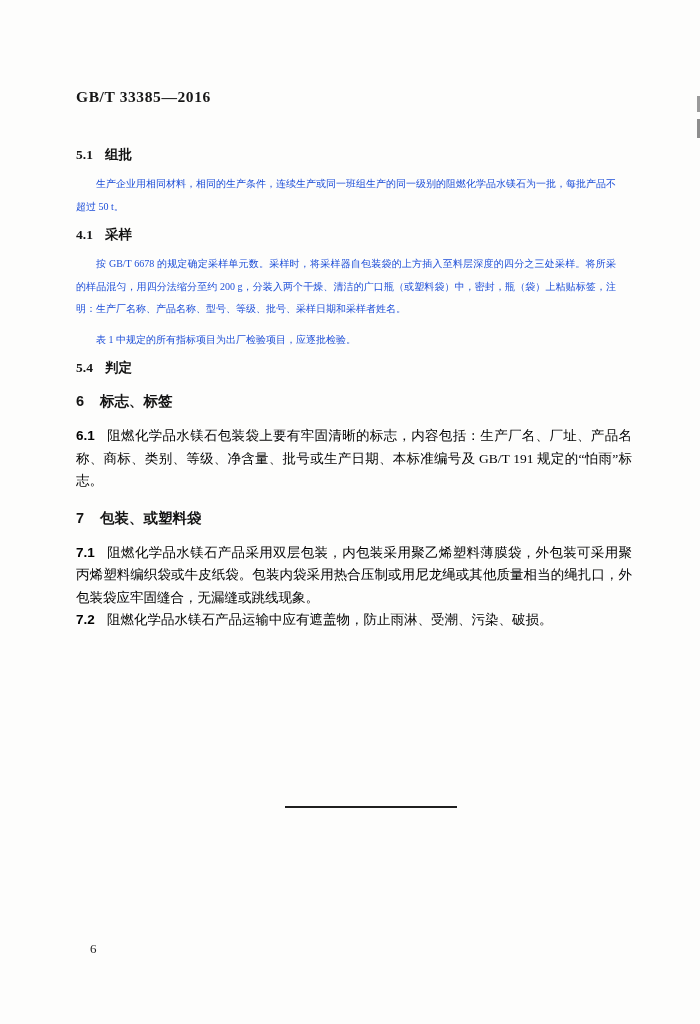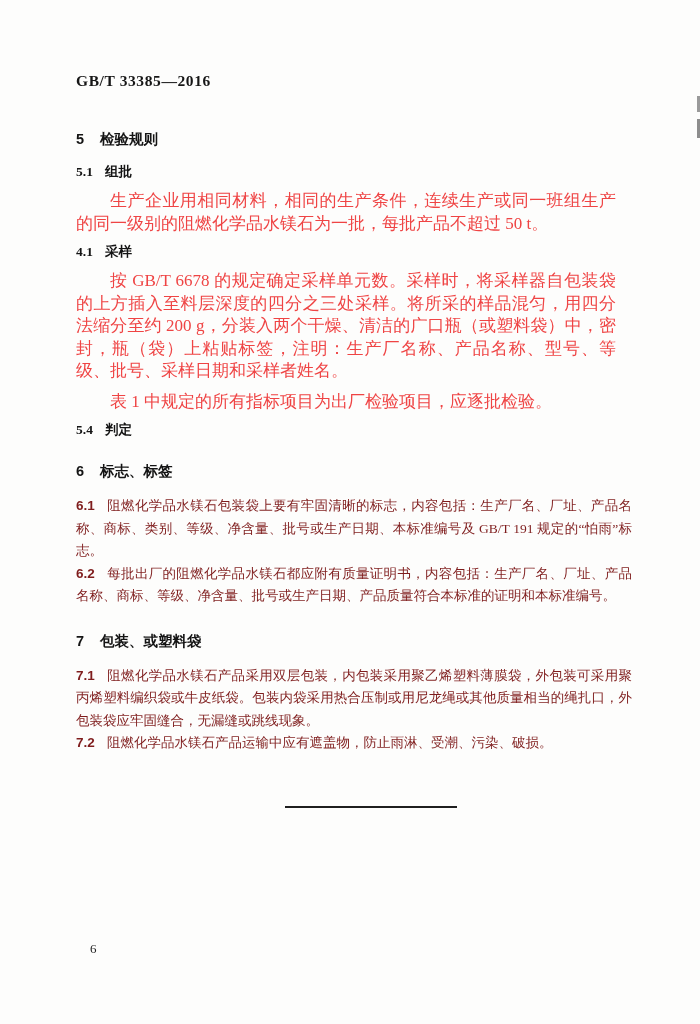--- a/index.html
+++ b/index.html
@@ -10,64 +10,64 @@
     height: 1024px;
     margin: 0 auto;
     background: #fdfdfc;
     overflow: hidden;
     color: #1d1d1d;
     font-family: "Liberation Serif", "DejaVu Serif", serif;
   }
   .content {
     position: absolute;
     left: 76px;
-    top: 72px;
+    top: 88px;
     width: 556px;
   }
   .doc-header {
     font-family: "Liberation Serif", "DejaVu Serif", serif;
     font-weight: bold;
     font-size: 15.5px;
     letter-spacing: 0.6px;
     margin-bottom: 40px;
     color: #161616;
   }
   h2.sec-heading {
     font-family: "Liberation Sans", "DejaVu Sans", sans-serif;
     font-weight: bold;
     font-size: 14.5px;
     line-height: 18px;
     margin: 0 0 15px 0;
     color: #141414;
   }
   h2.sec-heading .sec-num { display: inline-block; margin-right: 16px; }
-  h2.spaced { margin-top: 24px; }
+  h2.spaced { margin-top: 16px; }
   h3.sub-heading {
     font-family: Liberation Serif, serif;
     font-weight: bold;
     font-size: 13.5px;
     line-height: 17px;
     margin: 0 0 10px 0;
     color: #141414;
   }
   h3.sub-heading .sub-num { display: inline-block; margin-right: 12px; }
   p.body-para {
-    font-size: 17px;
+    font-size: 10px;
     line-height: 22.5px;
     text-align: justify;
     text-indent: 2em;
     margin: 0 16px 8px 0;
-    color: #ef4444;
+    color: #1d4ed8;
   }
   p.clause-para {
     font-size: 13.5px;
     line-height: 22.5px;
     text-align: justify;
     margin: 0;
-    color: #7f1d1d;
+    color: #000000;
   }
   p.clause-para .clause-num {
     font-family: "Liberation Sans", "DejaVu Sans", sans-serif;
     font-weight: bold;
     margin-right: 0.9em;
   }
   .end-rule {
     position: absolute;
     left: 285px;
     top: 806px;
@@ -88,23 +88,20 @@
   .scan-mark.m2 { left: 697px; top: 119px; height: 19px; background: #8d8d8d; }
 </style>
 </head>
 <body>
 
 <div class="page">
   <div class="content">
 
     <div class="doc-header">GB/T 33385—2016</div>
 
-    <h2 class="sec-heading">
-      <span class="sec-num">5</span><span>检验规则</span>
-    </h2>
 
     <h3 class="sub-heading">
       <span class="sub-num">5.1</span><span>组批</span>
     </h3>
     <p class="body-para">生产企业用相同材料，相同的生产条件，连续生产或同一班组生产的同一级别的阻燃化学品水镁石为一批，每批产品不超过 50 t。</p>
 
     <h3 class="sub-heading">
       <span class="sub-num">4.1</span><span>采样</span>
     </h3>
     <p class="body-para">按 GB/T 6678 的规定确定采样单元数。采样时，将采样器自包装袋的上方插入至料层深度的四分之三处采样。将所采的样品混匀，用四分法缩分至约 200 g，分装入两个干燥、清洁的广口瓶（或塑料袋）中，密封，瓶（袋）上粘贴标签，注明：生产厂名称、产品名称、型号、等级、批号、采样日期和采样者姓名。</p>
@@ -115,23 +112,20 @@
       <span class="sub-num">5.4</span><span>判定</span>
     </h3>
 
     <h2 class="sec-heading spaced">
       <span class="sec-num">6</span><span>标志、标签</span>
     </h2>
 
     <p class="clause-para">
       <span class="clause-num">6.1</span><span>阻燃化学品水镁石包装袋上要有牢固清晰的标志，内容包括：生产厂名、厂址、产品名称、商标、类别、等级、净含量、批号或生产日期、本标准编号及 GB/T 191 规定的“怕雨”标志。</span>
     </p>
-    <p class="clause-para">
-      <span class="clause-num">6.2</span><span>每批出厂的阻燃化学品水镁石都应附有质量证明书，内容包括：生产厂名、厂址、产品名称、商标、等级、净含量、批号或生产日期、产品质量符合本标准的证明和本标准编号。</span>
-    </p>
 
     <h2 class="sec-heading spaced">
       <span class="sec-num">7</span><span>包装、或塑料袋</span>
     </h2>
 
     <p class="clause-para">
       <span class="clause-num">7.1</span><span>阻燃化学品水镁石产品采用双层包装，内包装采用聚乙烯塑料薄膜袋，外包装可采用聚丙烯塑料编织袋或牛皮纸袋。包装内袋采用热合压制或用尼龙绳或其他质量相当的绳扎口，外包装袋应牢固缝合，无漏缝或跳线现象。</span>
     </p>
     <p class="clause-para">
       <span class="clause-num">7.2</span><span>阻燃化学品水镁石产品运输中应有遮盖物，防止雨淋、受潮、污染、破损。</span>

